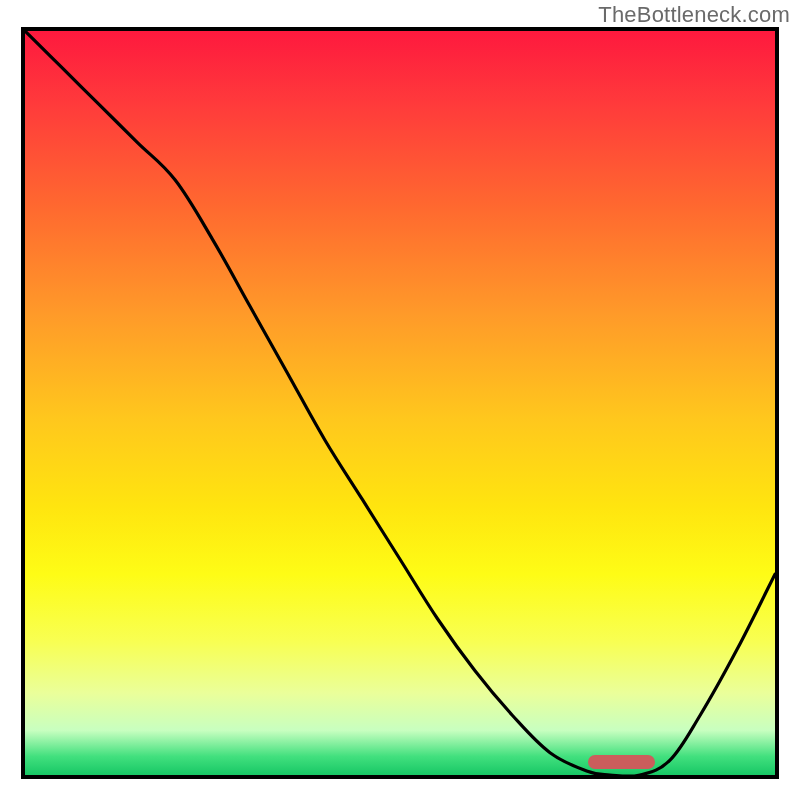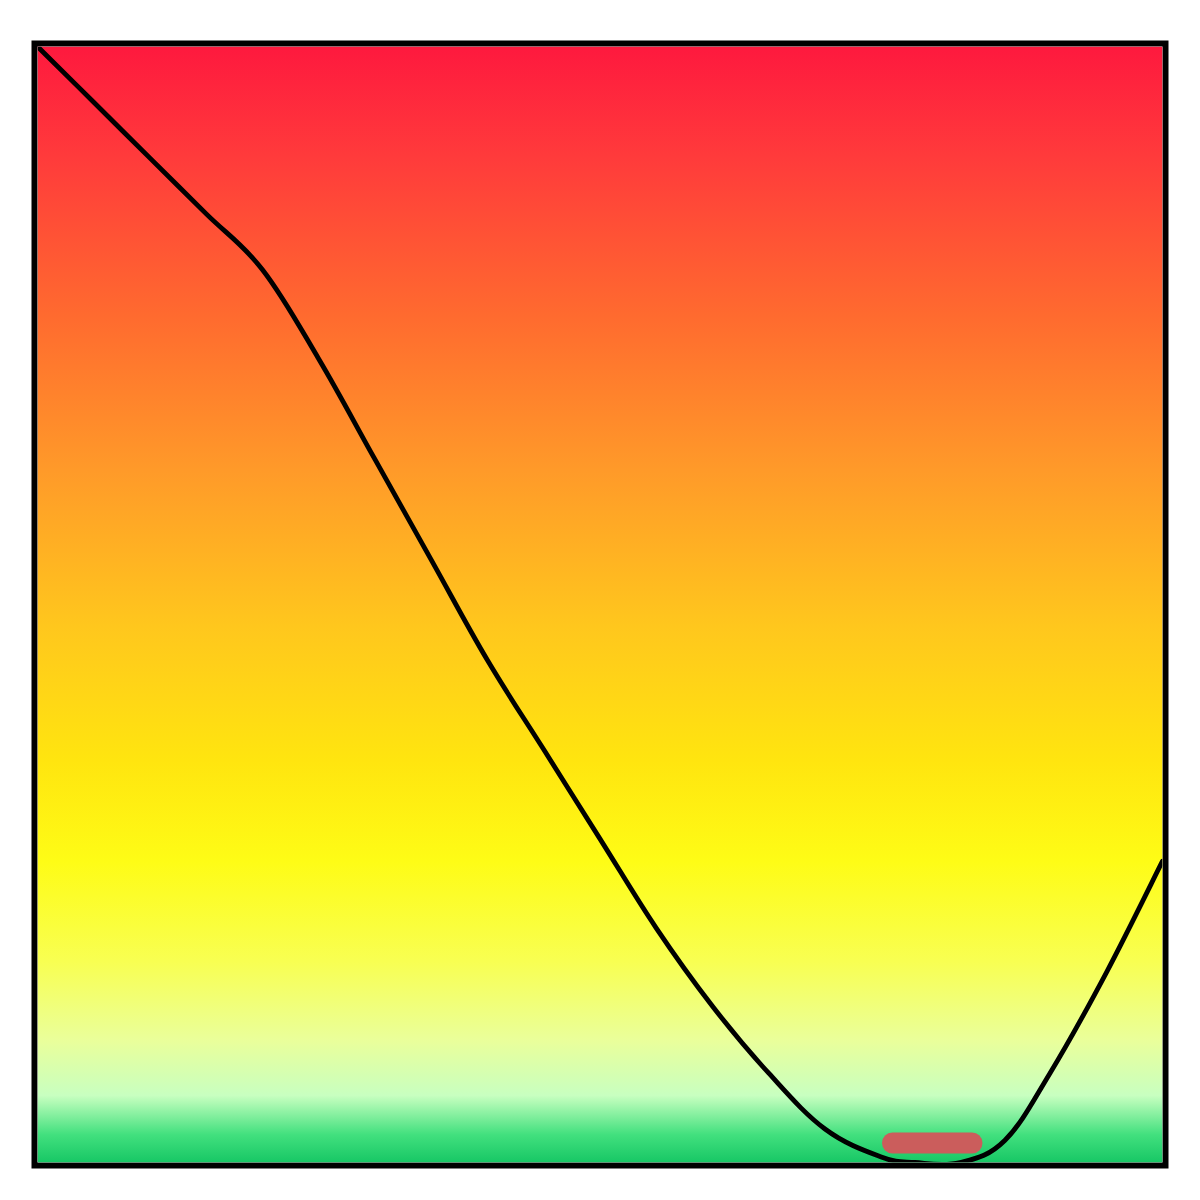--- a/index.html
+++ b/index.html
@@ -68,20 +68,21 @@
     border-radius: 7px;
     background: #cb5d5c;
     z-index: 20;
   }
 </style>
 </head>
 <body>
 
 <div class="canvas">
 
+  <div class="watermark">TheBottleneck.com</div>
 
   <div class="plot-frame">
     <div class="gradient-bg"></div>
 
     <svg class="curve" viewBox="0 0 750 744" preserveAspectRatio="none">
       <path id="curve-path" fill="none" stroke="#000000" stroke-width="3.2" stroke-linecap="round" stroke-linejoin="round" d="M 0,0 C 6.75,6.696000000000008 24,23.80800000000005 37.5,37.200000000000045 C 51,50.59200000000004 61.5,61.00799999999998 75,74.39999999999998 C 88.5,87.79199999999997 99,98.20800000000003 112.5,111.60000000000002 C 126,124.99200000000002 136.5,131.39039999999994 150,148.79999999999995 C 163.5,166.20959999999997 174,185.55360000000005 187.5,208.32000000000005 C 201,231.08640000000005 211.5,251.1744 225,275.28 C 238.5,299.38559999999995 249,318.13439999999997 262.5,342.23999999999995 C 276,366.34559999999993 286.5,386.43359999999996 300,409.2 C 313.5,431.9664 324,447.2928 337.5,468.72 C 351,490.14720000000005 361.5,506.81280000000004 375,528.24 C 388.5,549.6672 399.00000000000006,567.672 412.50000000000006,587.76 C 426.00000000000006,607.848 436.5,622.4304000000001 450,639.84 C 463.5,657.2496 474,669.7488000000001 487.5,684.48 C 501,699.2112 511.5,711.636 525,721.68 C 538.5,731.7239999999999 551.7,736.2624 562.5,740.28 C 573.3,744.2976 575.55,743.3303999999999 585,744 C 594.45,744.6696000000001 604.2,746.6784 615,744 C 625.8,741.3216 634.2,739.8336 645,729.12 C 655.8,718.4064 662.85,704.568 675,684.48 C 687.15,664.392 699,642.9648 712.5,617.52 C 726,592.0752 743.25,556.512 750,543.12"></path>
     </svg>
 
     <div id="marker" class="marker" style="left: 562.5px; width: 67.5px; bottom: 5.72px;"></div>
   </div>

